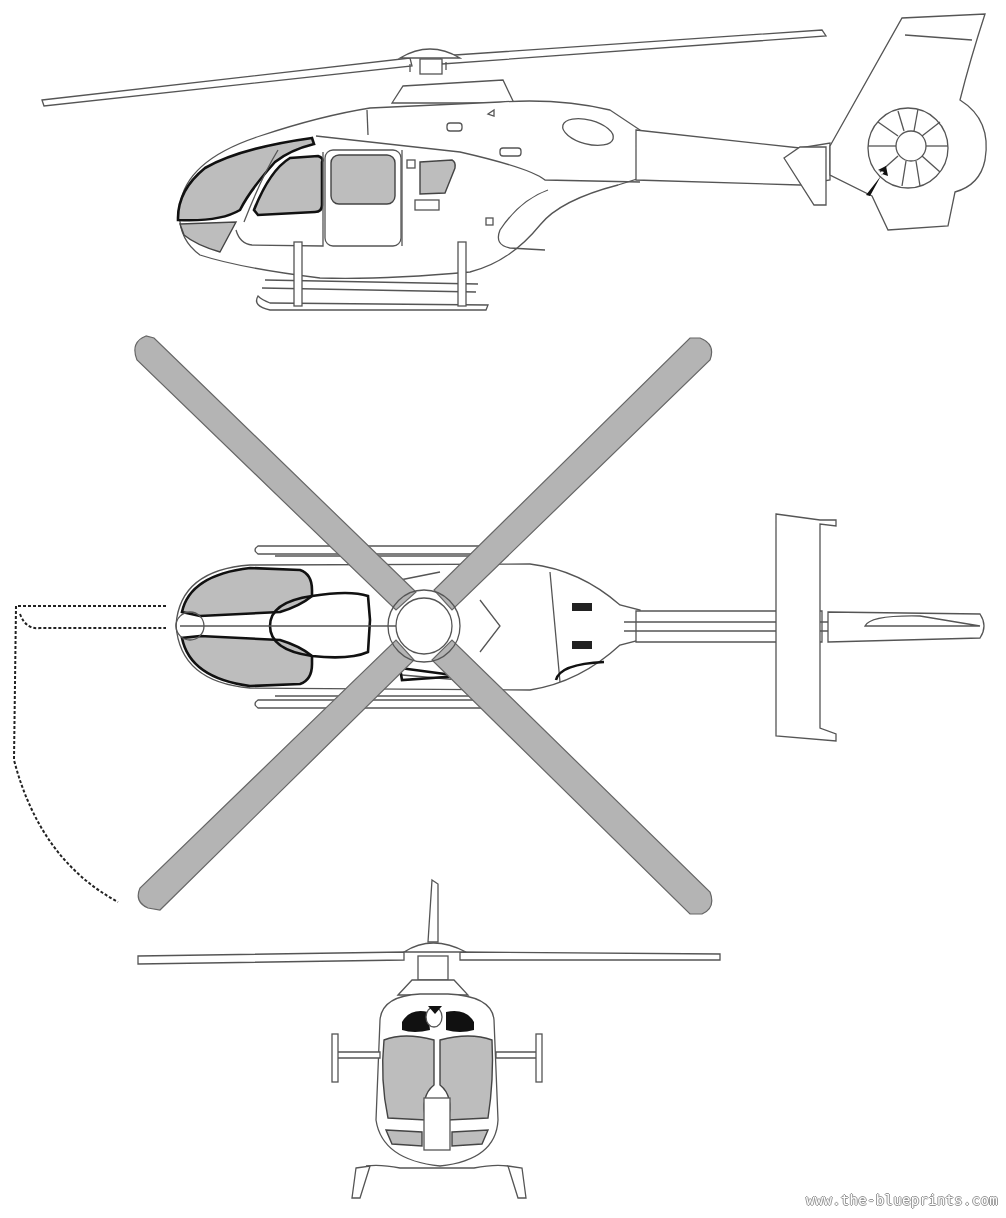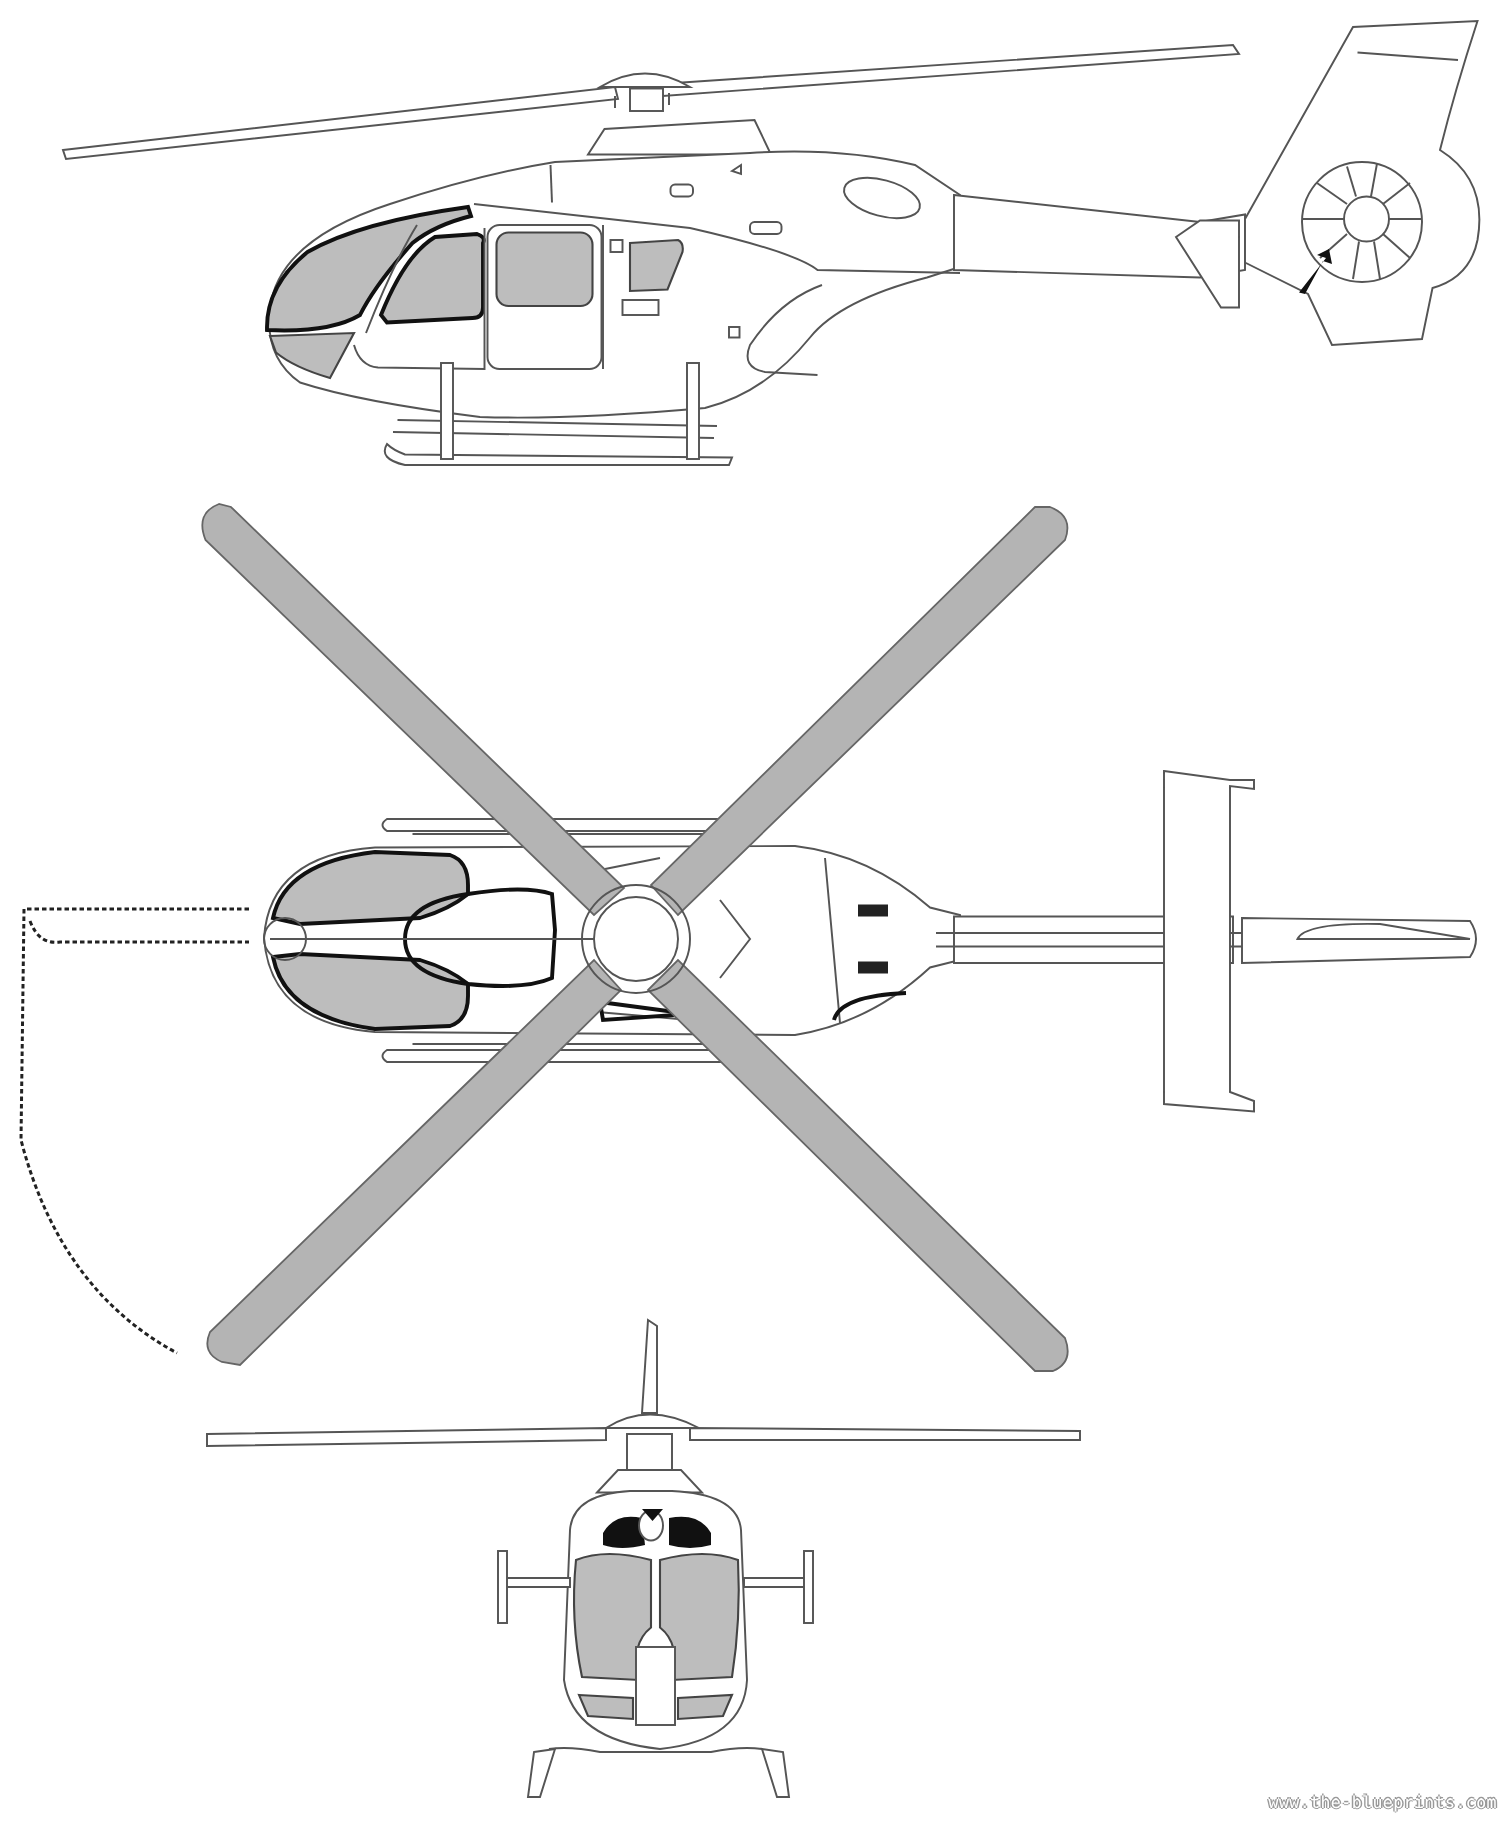--- a/index.html
+++ b/index.html
@@ -5,21 +5,21 @@
   html, body { margin:0; padding:0; background:#ffffff; }
   body { width:1006px; height:1218px; position:relative; overflow:hidden; font-family:"DejaVu Sans", sans-serif; }
   svg.view { position:absolute; left:0; top:0; }
   .ln { fill:none; stroke:#555; stroke-width:1.3; }
   .lnd { fill:none; stroke:#111; stroke-width:2.6; }
   .fw { fill:#fff; stroke:#555; stroke-width:1.3; }
   .glass { fill:#bdbdbd; stroke:#444; stroke-width:1.4; }
   .glass-b { fill:#bdbdbd; stroke:#111; stroke-width:2.6; }
   .blade { fill:#b4b4b4; stroke:#666; stroke-width:1.2; }
   .dash { fill:none; stroke:#222; stroke-width:2; stroke-dasharray:3 2; }
-  .watermark { position:absolute; right:8px; bottom:10px; font-size:11px; color:#fff;
+  .watermark { position:absolute; right:8px; bottom:10px; font-size:14px; color:#fff;
     text-shadow: -1px 0 #999, 1px 0 #999, 0 -1px #999, 0 1px #999; letter-spacing:0.3px;
     font-family:"DejaVu Sans Mono", monospace; }
 </style>
 </head>
 <body>
 
 <svg class="view" width="1006" height="1218">
   <g>
 
     <g>

